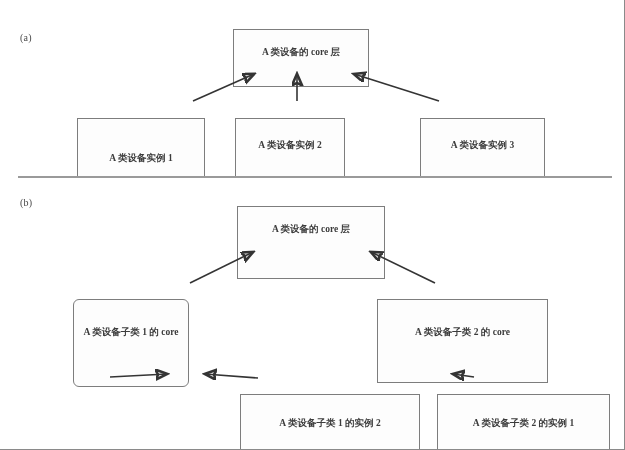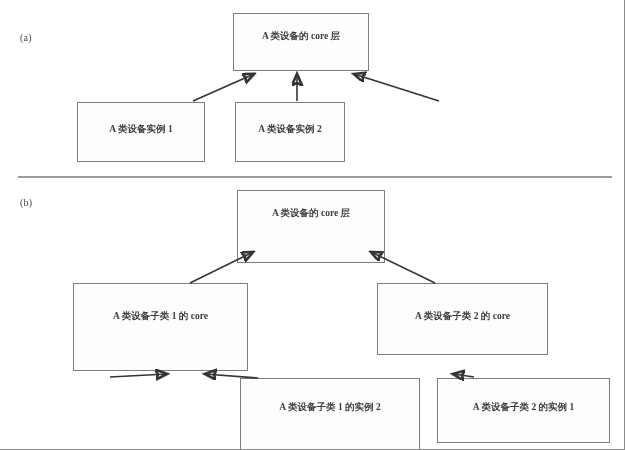--- a/index.html
+++ b/index.html
@@ -47,20 +47,21 @@
 
   .node {
     position: absolute;
     box-sizing: border-box;
     border: 1px solid #7d7d7d;
     background: #fdfdfd;
     display: flex;
     align-items: flex-start;
     justify-content: center;
     overflow: hidden;
+    margin-top: 16px;
   }
   .node .label {
     display: block;
     text-align: center;
     font-size: 9.5px;
     line-height: 12px;
     color: #3b3b3b;
     white-space: nowrap;
     font-family: "Liberation Serif", "DejaVu Serif", serif;
     font-weight: 600;
@@ -90,45 +91,48 @@
 <div id="figure">
 
   <div class="panel" id="panel-a">
 
     <div class="panel-label" style="left:20px; top:32px;">(a)</div>
 
     <div class="node top" style="left:233px; top:13px; width:136px; height:58px;">
       <span class="label">A 类设备的 core 层</span>
     </div>
 
-    <div class="node leaf" style="left:77px; top:102px; width:128px; height:60px;">
+    <div class="node leaf" style="left:77px; top:102px; width:128px; height:60px;align-items:center;">
       <span class="label">A 类设备实例 1</span>
     </div>
 
     <div class="node leaf" style="left:235px; top:102px; width:110px; height:60px;">
       <span class="label">A 类设备实例 2</span>
     </div>
 
+    <div class="node leaf" style="left:420px; top:102px; width:125px; height:60px;">
+      <span class="label">A 类设备实例 3</span>
+    </div>
 
     <div class="divider" style="top:176px;"></div>
   </div>
 
   <div class="panel" id="panel-b">
 
     <div class="panel-label" style="left:20px; top:20px;">(b)</div>
 
     <div class="node top" style="left:237px; top:13px; width:148px; height:73px;">
       <span class="label">A 类设备的 core 层</span>
     </div>
 
-    <div class="node mid" style="left:73px; top:106px; width:175px; height:88px;">
+    <div class="node mid" style="left:73px; top:106px; width:116px; height:88px;border-radius:6px;">
       <span class="label">A 类设备子类 1 的 core</span>
     </div>
 
-    <div class="node mid" style="left:377px; top:106px; width:171px; height:72px;">
+    <div class="node mid" style="left:377px; top:106px; width:171px; height:84px;">
       <span class="label">A 类设备子类 2 的 core</span>
     </div>
 
 
     <div class="node leaf-b" style="left:240px; top:201px; width:180px; height:74px;">
       <span class="label">A 类设备子类 1 的实例 2</span>
     </div>
 
     <div class="node leaf-b" style="left:437px; top:201px; width:173px; height:65px;">
       <span class="label">A 类设备子类 2 的实例 1</span>

